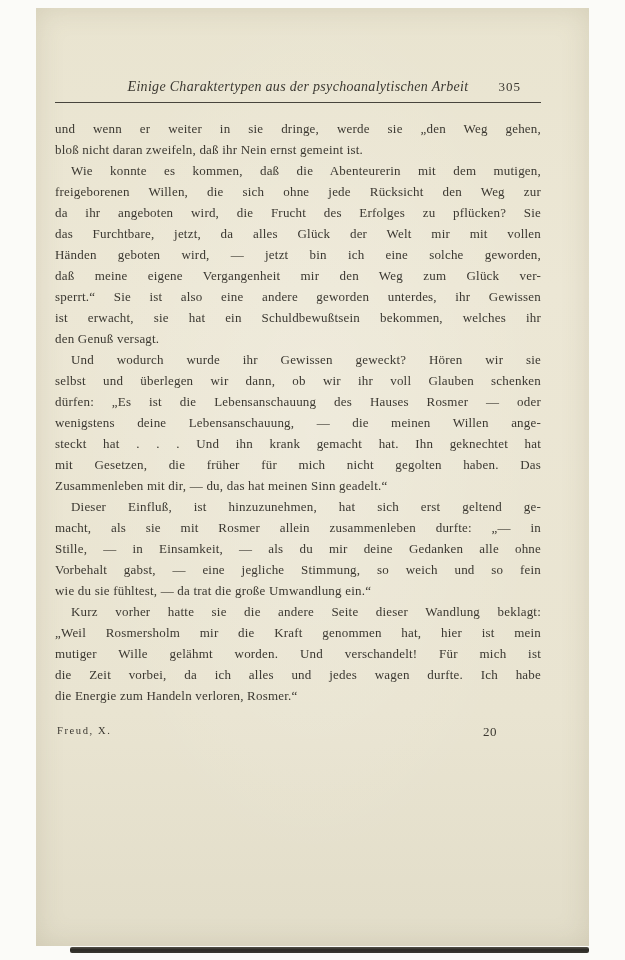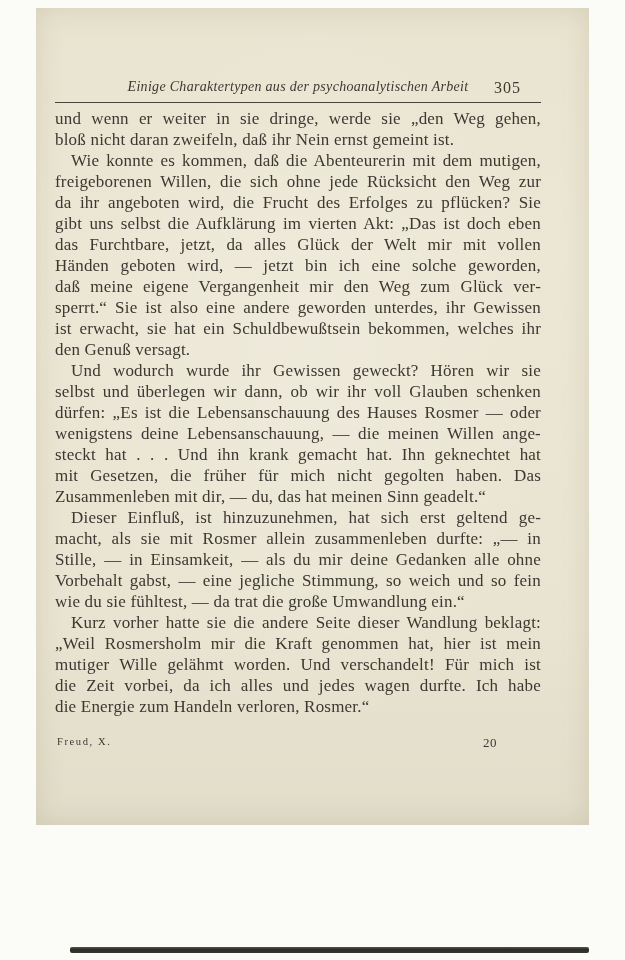--- a/index.html
+++ b/index.html
@@ -15,21 +15,21 @@
     font-family: "Liberation Serif", "DejaVu Serif", serif;
   }
   .scan {
     position: relative;
     width: 625px; height: 960px;
     background: var(--margin-bg);
   }
   .page {
     position: absolute;
     left: 36px; top: 8px;
-    width: 553px; height: 817px;
+    width: 553px; height: 938px;
     background:
       radial-gradient(ellipse at 50% 45%, rgba(255,255,255,0.18) 0%, rgba(255,255,255,0) 60%),
       linear-gradient(180deg, #e9e4d0 0%, #ece7d5 30%, #e9e4d1 75%, #e2ddc9 100%);
     background-color: var(--paper);
     box-shadow: inset 0 0 28px rgba(120,110,80,0.18);
   }
   .bottom-edge {
     position: absolute;
     left: 70px; right: 36px; bottom: 7px;
     height: 6px;
@@ -52,31 +52,31 @@
   }
   .header-title {
     display: block;
     text-align: center;
     font-style: italic;
   }
   .header-page {
     position: absolute;
     right: 20px; top: 0;
     font-style: normal;
-    font-size: 16px;
+    font-size: 13px;
     letter-spacing: 1px;
   }
   .rule {
     margin-top: 5px;
     height: 1px;
     background: #47443c;
   }
   .body-text {
-    margin-top: 5px;
-    font-size: 17px;
+    margin-top: 15px;
+    font-size: 13px;
     line-height: 21px;
     letter-spacing: 0.2px;
   }
   .para { margin: 0; }
   .line {
     display: block;
     text-align: justify;
     text-align-last: justify;
     white-space: normal;
   }
@@ -119,21 +119,20 @@
 
       <div class="body-text">
           <p class="para">
             <span class="line">und wenn er weiter in sie dringe, werde sie „den Weg gehen,</span>
             <span class="line last">bloß nicht daran zweifeln, daß ihr Nein ernst gemeint ist.</span>
           </p>
           <p class="para indent">
             <span class="line">Wie konnte es kommen, daß die Abenteurerin mit dem mutigen,</span>
             <span class="line">freigeborenen Willen, die sich ohne jede Rücksicht den Weg zur</span>
             <span class="line">da ihr angeboten wird, die Frucht des Erfolges zu pflücken? Sie</span>
-            <span class="line">gibt uns selbst die Aufklärung im vierten Akt: „Das ist doch eben</span>
             <span class="line">das Furchtbare, jetzt, da alles Glück der Welt mir mit vollen</span>
             <span class="line">Händen geboten wird, — jetzt bin ich eine solche geworden,</span>
             <span class="line">daß meine eigene Vergangenheit mir den Weg zum Glück ver-</span>
             <span class="line">sperrt.“ Sie ist also eine andere geworden unterdes, ihr Gewissen</span>
             <span class="line">ist erwacht, sie hat ein Schuldbewußtsein bekommen, welches ihr</span>
             <span class="line last">den Genuß versagt.</span>
           </p>
           <p class="para indent">
             <span class="line">Und wodurch wurde ihr Gewissen geweckt? Hören wir sie</span>
             <span class="line">selbst und überlegen wir dann, ob wir ihr voll Glauben schenken</span>

